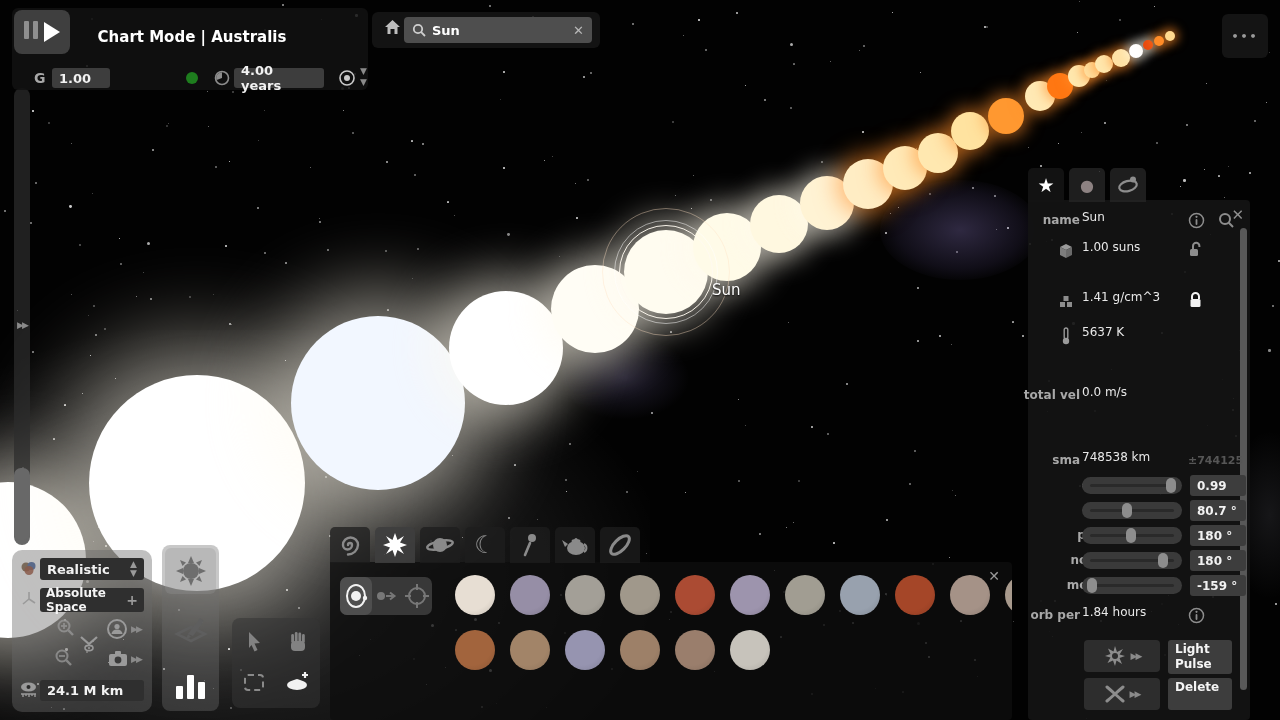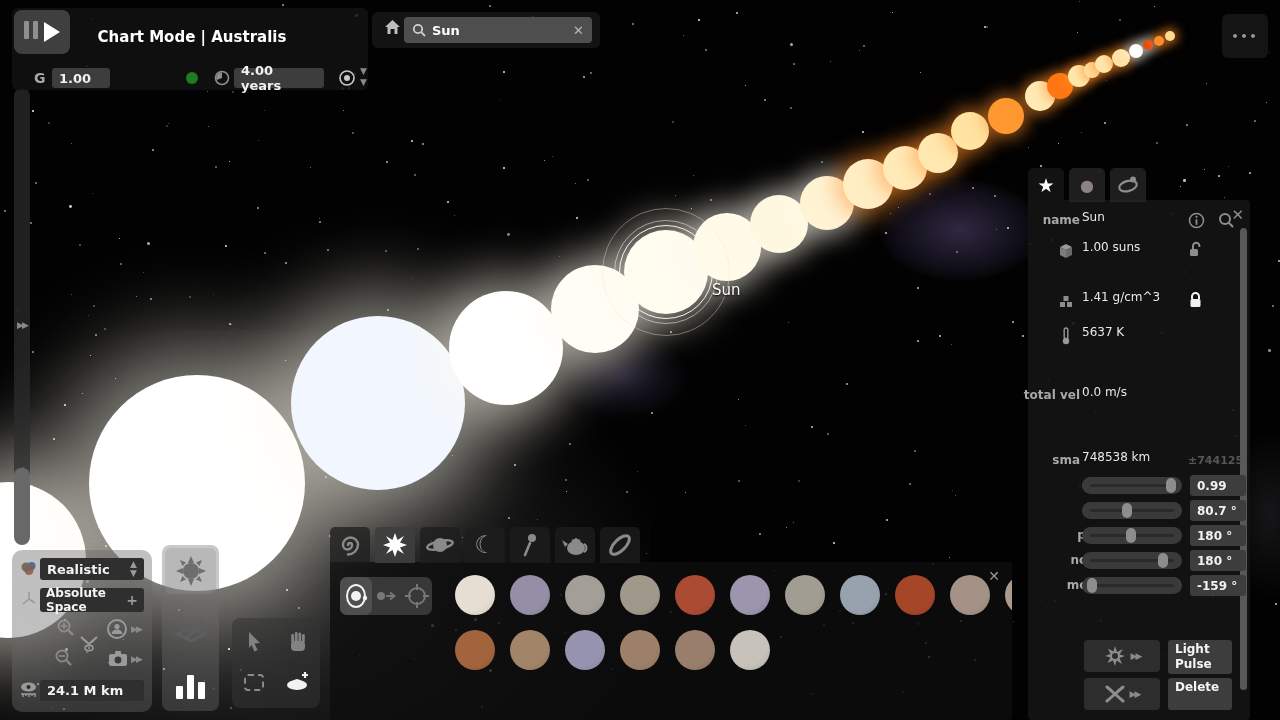--- a/index.html
+++ b/index.html
@@ -741,20 +741,31 @@
     </div>
     <div class="prow" style="top:375px;">
       <span class="plabel">mean</span>
       <div class="slider">
           <div class="line"></div>
           <div class="handle" style="left: calc(6% - 0.6px);"></div>
         </div>
       <div class="tinput sval">-159 °</div>
     </div>
 
+    <div class="prow" style="top:405px;">
+      <span class="plabel" style="right:170px;">orb per</span>
+      <div class="pinput">1.84 hours</div>
+      <span style="position:absolute;left:160px;top:2px;">
+        <svg width="17" height="17" viewBox="0 0 17 17">
+            <circle cx="8.5" cy="8.5" r="7" fill="none" stroke="#8d8d8d" stroke-width="1.5"></circle>
+            <circle cx="8.5" cy="4.8" r="1.1" fill="#8d8d8d"></circle>
+            <rect x="7.6" y="7" width="1.8" height="6" rx="0.9" fill="#8d8d8d"></rect>
+          </svg>
+      </span>
+    </div>
 
     <div class="actionrow" style="top:440px;">
       <div class="action-iconbtn">
         <svg width="22" height="22" viewBox="0 0 22 22">
             <path d="M11 1 L13 7 L19 4 L15.5 9.5 L21 11 L15.5 13 L18 19 L12.5 15.5 L11 21 L9 15.5 L3.5 18 L6.5 12.5 L1 11 L6.5 9 L4 3.5 L9.5 6.5 Z" fill="#8d8d8d"></path>
             <circle cx="11" cy="11" r="3" fill="#2d2d2d"></circle>
           </svg>
         <span class="ff">▶▶</span>
       </div>
       <div class="btn action-btn">Light Pulse</div>

